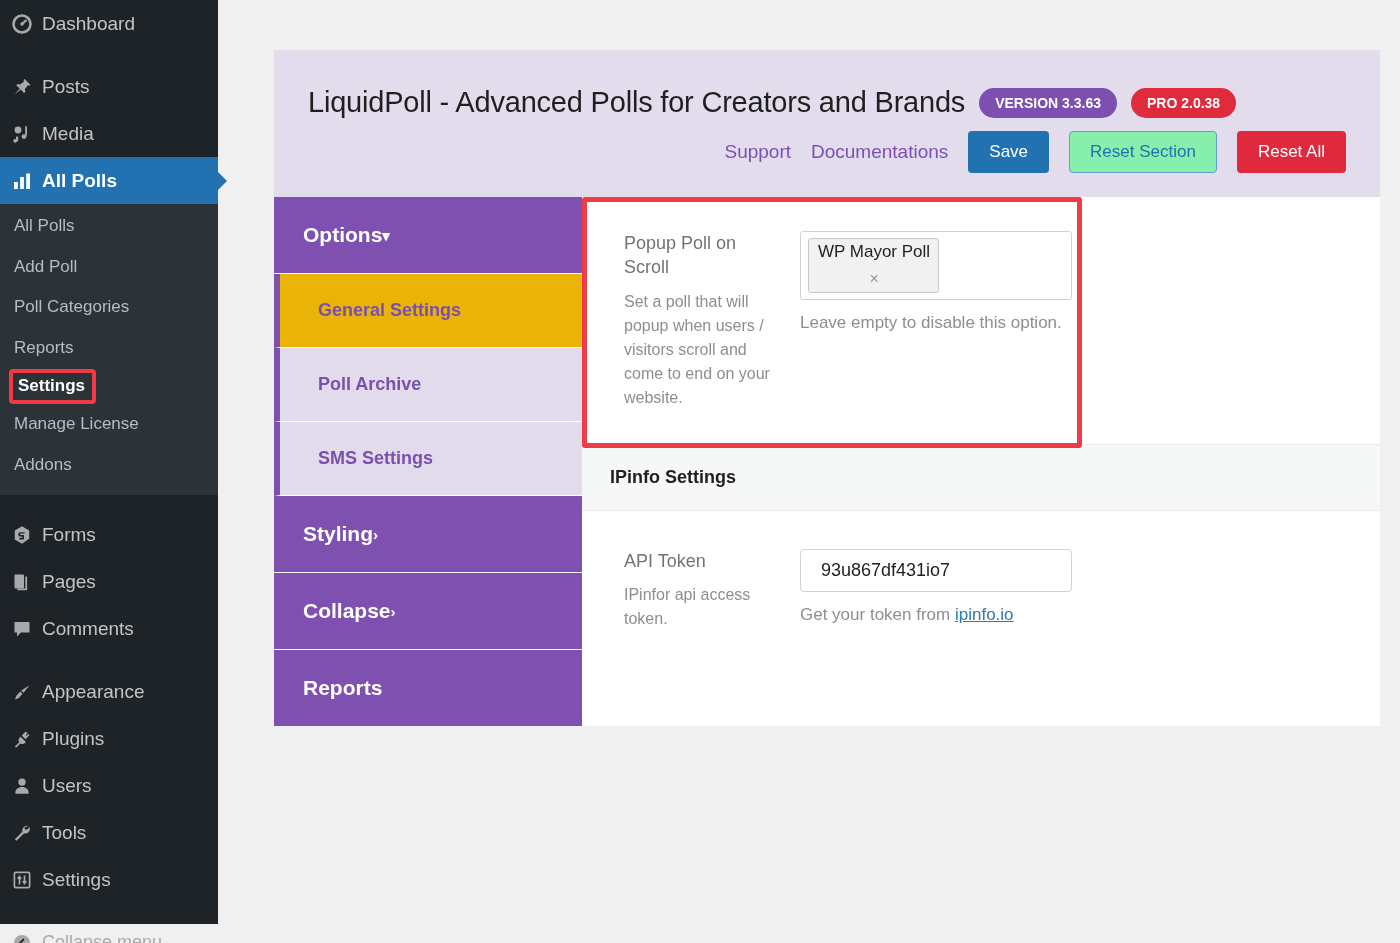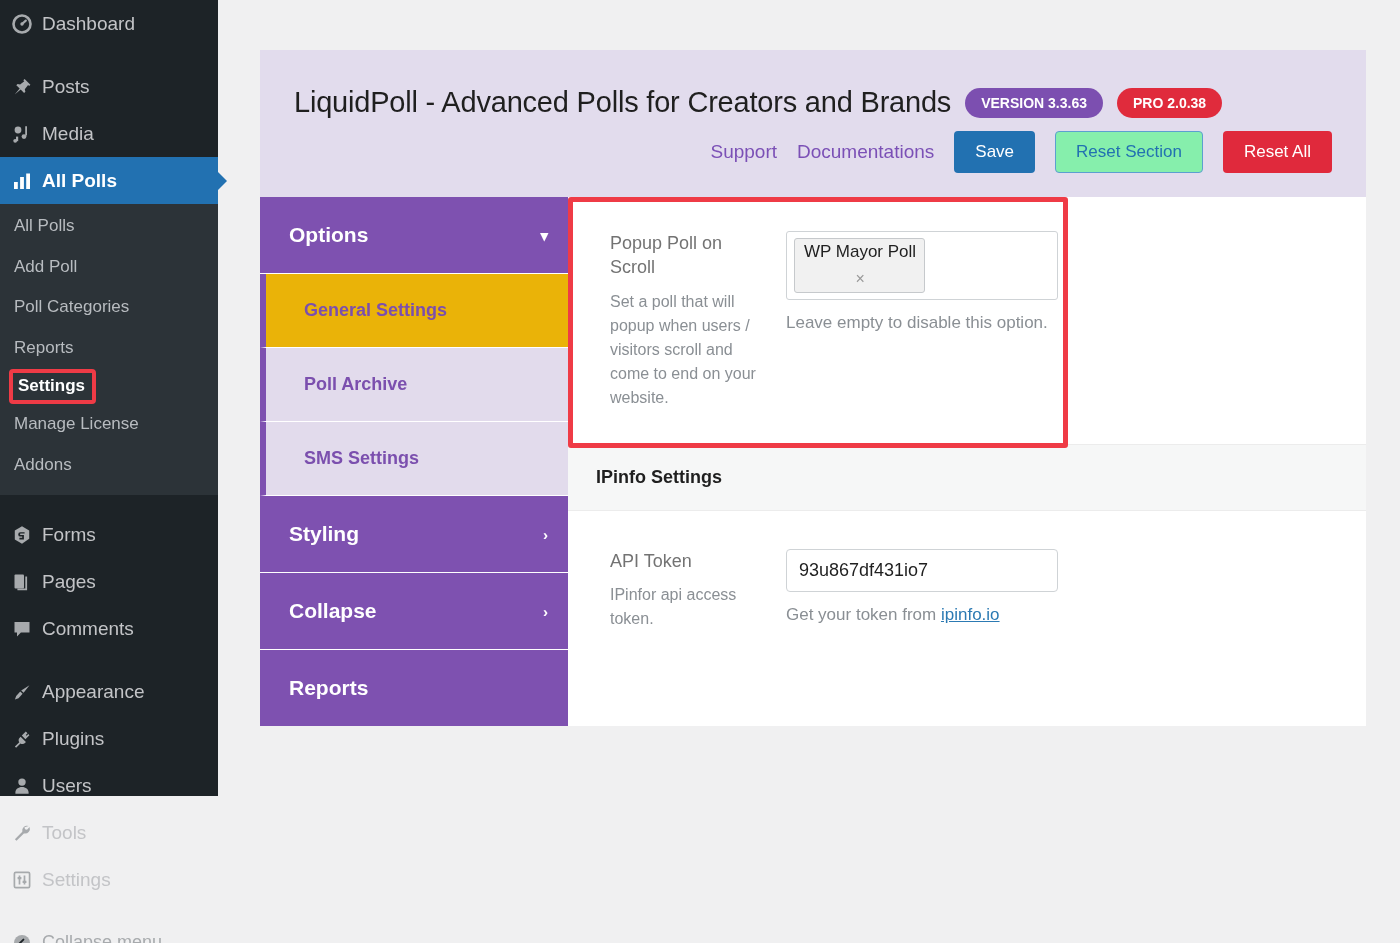--- a/index.html
+++ b/index.html
@@ -7,21 +7,21 @@
     width: 1400px; height: 943px;
     background: #f0f0f1;
     font-family: "Liberation Sans", sans-serif;
     overflow: hidden;
   }
   #app { position: relative; width: 1400px; height: 943px; }
 
   
   #wp-sidebar {
     position: absolute; left: 0; top: 0;
-    width: 218px; height: 796px;
+    width: 218px; height: 924px;
     background: #1d2327;
   }
   .wp-item {
     display: flex; align-items: center;
     height: 47px; padding-left: 12px;
     color: #c3c4c7; font-size: 19px;
     position: relative; cursor: pointer;
   }
   .wp-item .wp-ico {
     width: 30px; min-width: 30px; display: flex;
@@ -50,21 +50,21 @@
     display: inline-block;
     border: 4px solid #ef3b46; border-radius: 4px;
     padding: 1px 7px 2px 5px; margin-left: 1px;
   }
   .wp-gap { height: 16px; }
   .wp-collapse { color: #a7aaad; font-size: 18px; }
 
   
   #main { position: absolute; left: 218px; top: 0; right: 0; bottom: 0; }
   #panel {
-    position: absolute; left: 42px; top: 50px;
+    position: absolute; left: 56px; top: 50px;
     width: 1106px;
   }
   #header-bar {
     background: #e2dced;
     padding: 36px 34px 24px 34px;
   }
   #title-row {
     display: flex; align-items: center; gap: 14px;
   }
   #plugin-title {
@@ -91,21 +91,21 @@
   }
   .btn.save { background: #2271b1; color: #fff; }
   .btn.reset-section { background: #86efac; color: #2271b1; border-color: #5c9fd0; }
   .btn.reset-all { background: #e0293c; color: #fff; }
 
   #body-row { display: flex; align-items: stretch; background: #fff; }
 
   
   #tabs { width: 308px; min-width: 308px; background: #7e51b0; }
   .tab-main {
-    display: flex; align-items: center; justify-content: space-between;
+    display: flex; align-items: center; justify-content: flex-start;
     background: #7e51b0; color: #fff;
     font-size: 21px; font-weight: 700;
     padding: 26px 20px 26px 29px;
     border-bottom: 1px solid #ffffff; cursor: pointer;
   }
   .tab-main .chev { font-size: 15px; font-weight: 700; line-height: 1; }
   .tab-sub {
     background: #e2dbec; color: #7b4fae;
     font-size: 18px; font-weight: 700;
     padding: 26px 20px 26px 38px;
@@ -148,21 +148,21 @@
   }
 
   .section-band {
     background: #f6f7f7; border-top: 1px solid #ececec;
     border-bottom: 1px solid #ececec;
     padding: 22px 28px;
   }
   .section-band-title { font-size: 18px; font-weight: 700; color: #1f1f1f; }
   .input-text {
     width: 100%; border: 1px solid #cfd3d6; border-radius: 4px;
-    padding: 10px 12px; font-size: 18px; color: #1f1f1f;
+    padding: 10px 20px; font-size: 18px; color: #1f1f1f;
     font-family: "Liberation Sans", sans-serif; background: #fff;
   }
 </style>
 </head>
 <body>
 
 <div id="app">
 
   <nav id="wp-sidebar">
 

